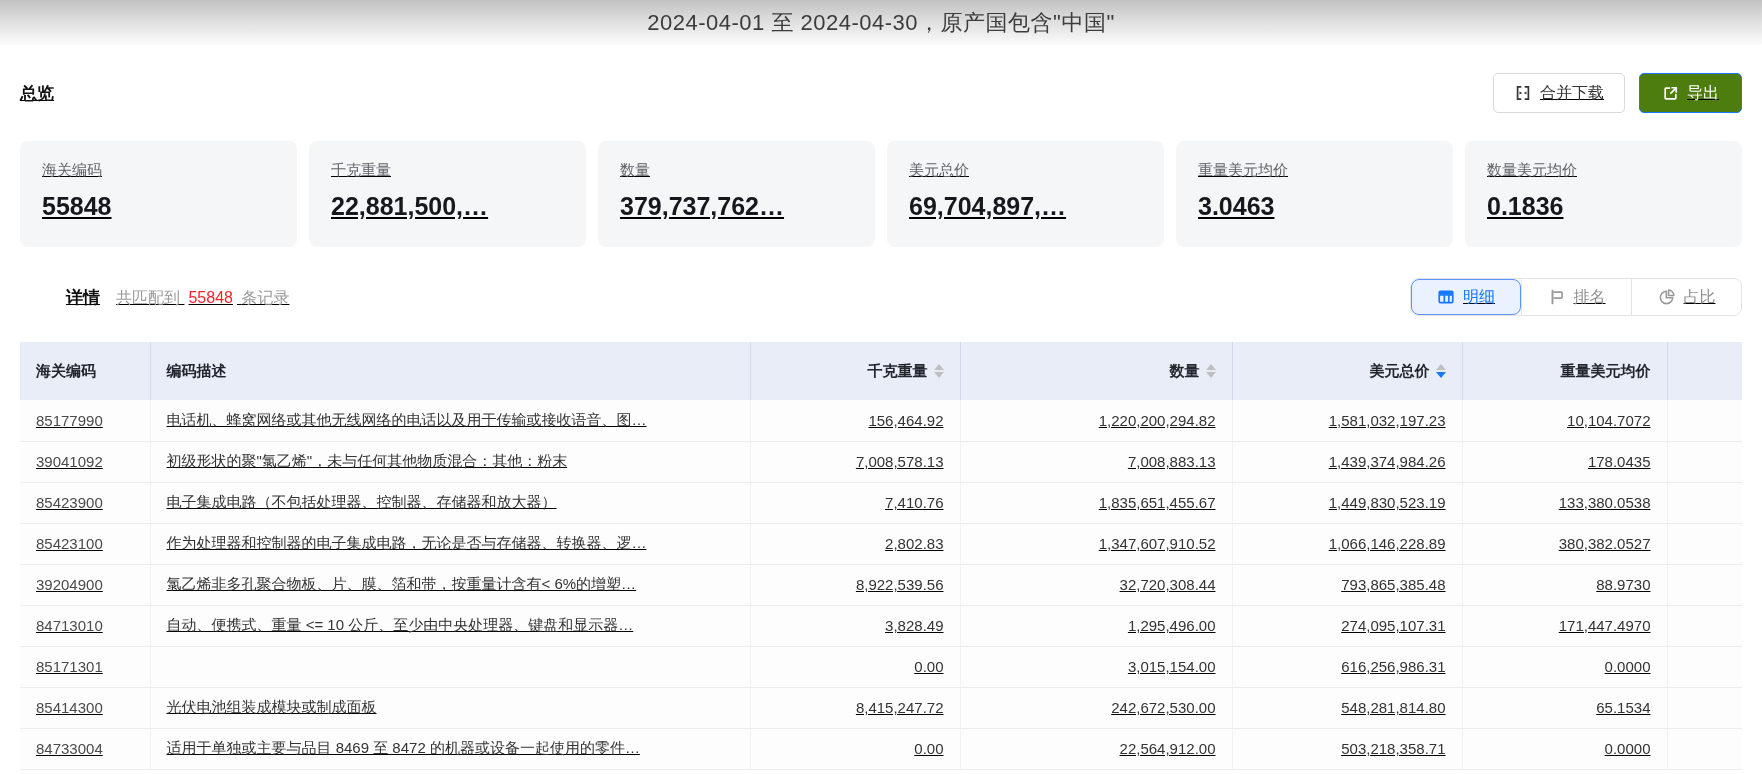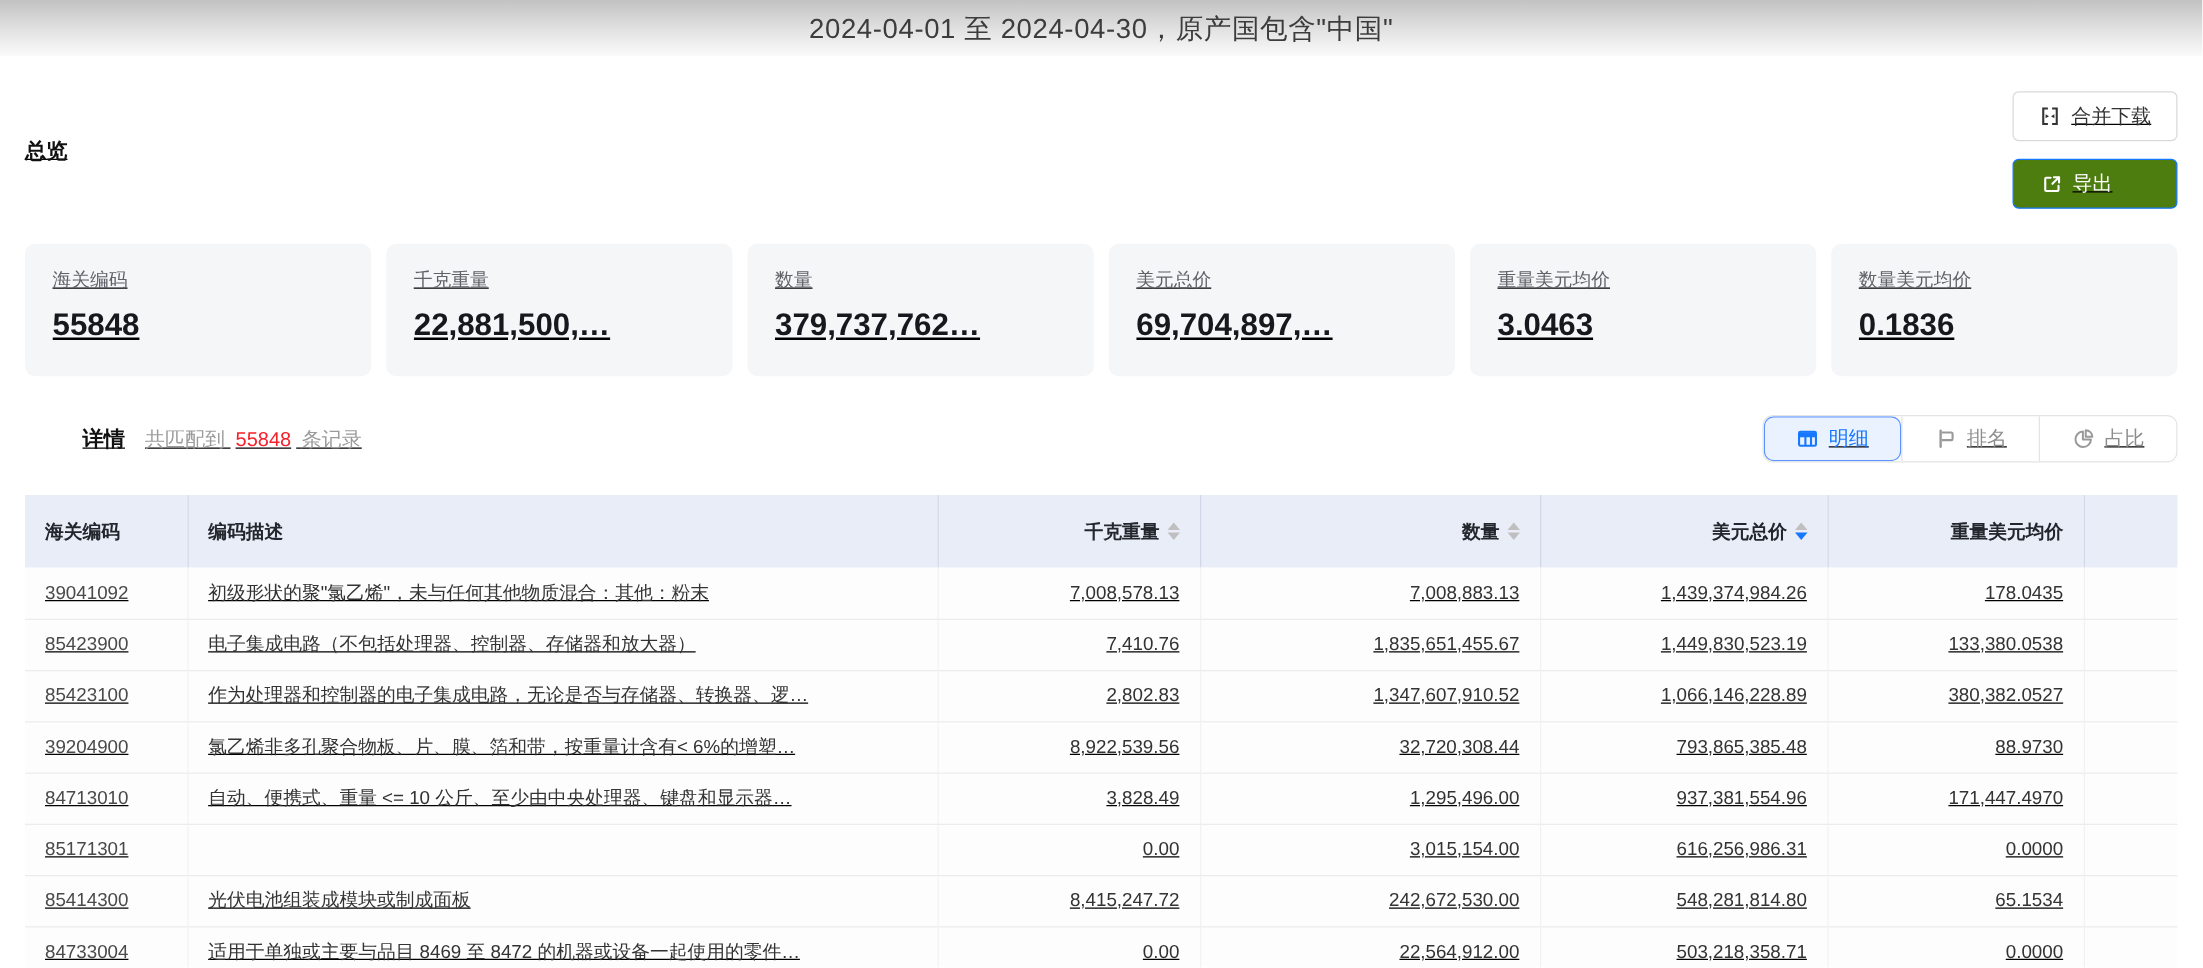--- a/index.html
+++ b/index.html
@@ -9,21 +9,21 @@
   
   .titlebar { height:45px; background:linear-gradient(180deg,#c2c2c2 0%,#e3e3e3 55%,#fbfbfb 100%);
     display:flex; align-items:center; justify-content:center; }
   .titlebar .title { font-size:22px; color:#3c3c3c; letter-spacing:.5px; }
 
   .content { padding:0 20px;text-decoration:underline; }
 
   
   .overview-row { margin-top:28px; display:flex; align-items:center; justify-content:space-between; }
   .section-heading { font-size:17px; font-weight:bold; color:#111; }
-  .actions { display:flex; gap:14px;flex-direction:column; }
+  .actions { display:flex; gap:14px; }
   .btn { height:40px; display:flex; align-items:center; gap:8px; border-radius:5px;
     font-size:16px; cursor:pointer; user-select:none; }
   .btn-merge { background:#fff; border:1px solid #d9d9d9; color:#333; padding:0 20px; }
   .btn-export { background:#4d7c0f; border:1px solid #1677ff; color:#fff; padding:0 22px; }
 
   
   .cards { margin-top:28px; display:flex; gap:12px; }
   .card { flex:1 1 0; height:106px; background:#f5f6f8; border-radius:8px; padding:20px 22px; }
   .card .label { font-size:15px; color:#5f6368; }
   .card .value { margin-top:12px; font-size:25px; font-weight:bold; color:#16181d; white-space:nowrap; overflow:hidden; }
@@ -204,20 +204,29 @@
               </span>
             </span></th>
           <th class="ar"><span class="th-inner">
               <span>重量美元均价</span>
             </span></th>
           <th></th>
         </tr>
       </thead>
     <tbody id="tbody">
         <tr>
+          <td class=" code">85177990</td>
+          <td class="">电话机、蜂窝网络或其他无线网络的电话以及用于传输或接收语音、图…</td>
+          <td class="num">156,464.92</td>
+          <td class="num">1,220,200,294.82</td>
+          <td class="num">1,581,032,197.23</td>
+          <td class="num">10,104.7072</td>
+          <td></td>
+        </tr>
+        <tr>
           <td class=" code">39041092</td>
           <td class="">初级形状的聚"氯乙烯"，未与任何其他物质混合：其他：粉末</td>
           <td class="num">7,008,578.13</td>
           <td class="num">7,008,883.13</td>
           <td class="num">1,439,374,984.26</td>
           <td class="num">178.0435</td>
           <td></td>
         </tr>
         <tr>
           <td class=" code">85423900</td>
@@ -244,21 +253,21 @@
           <td class="num">32,720,308.44</td>
           <td class="num">793,865,385.48</td>
           <td class="num">88.9730</td>
           <td></td>
         </tr>
         <tr>
           <td class=" code">84713010</td>
           <td class="">自动、便携式、重量 &lt;= 10 公斤、至少由中央处理器、键盘和显示器…</td>
           <td class="num">3,828.49</td>
           <td class="num">1,295,496.00</td>
-          <td class="num">937,381,554.96</td>
+          <td class="num">274,095,107.31</td>
           <td class="num">171,447.4970</td>
           <td></td>
         </tr>
         <tr>
           <td class=" code">85171301</td>
           <td class=""></td>
           <td class="num">0.00</td>
           <td class="num">3,015,154.00</td>
           <td class="num">616,256,986.31</td>
           <td class="num">0.0000</td>

